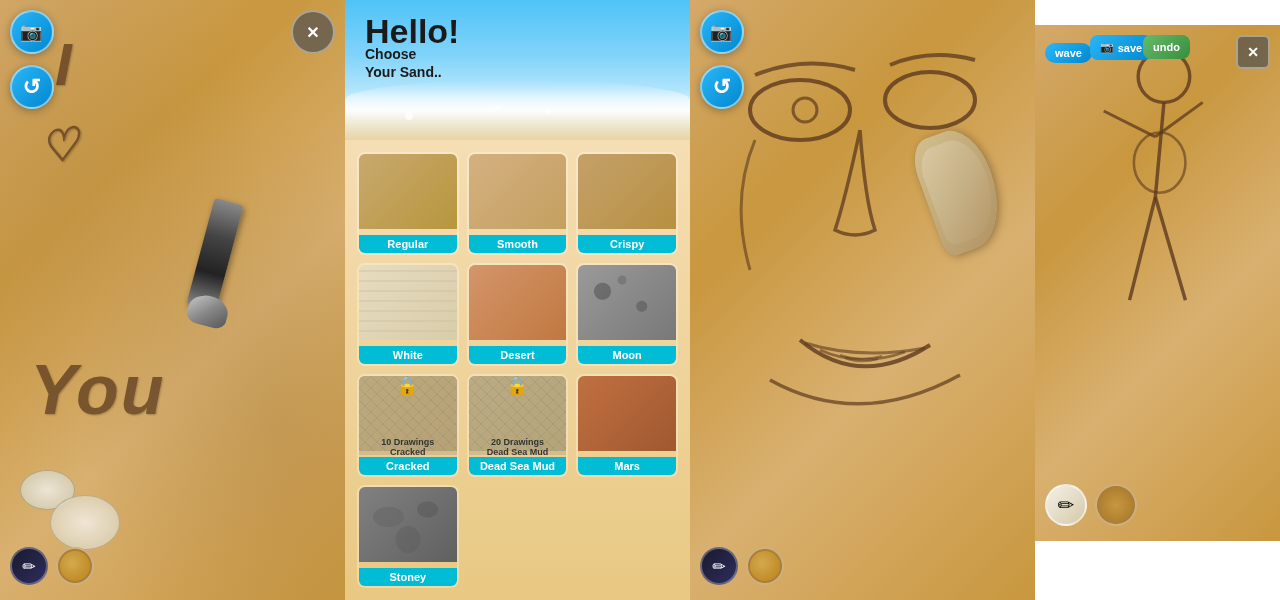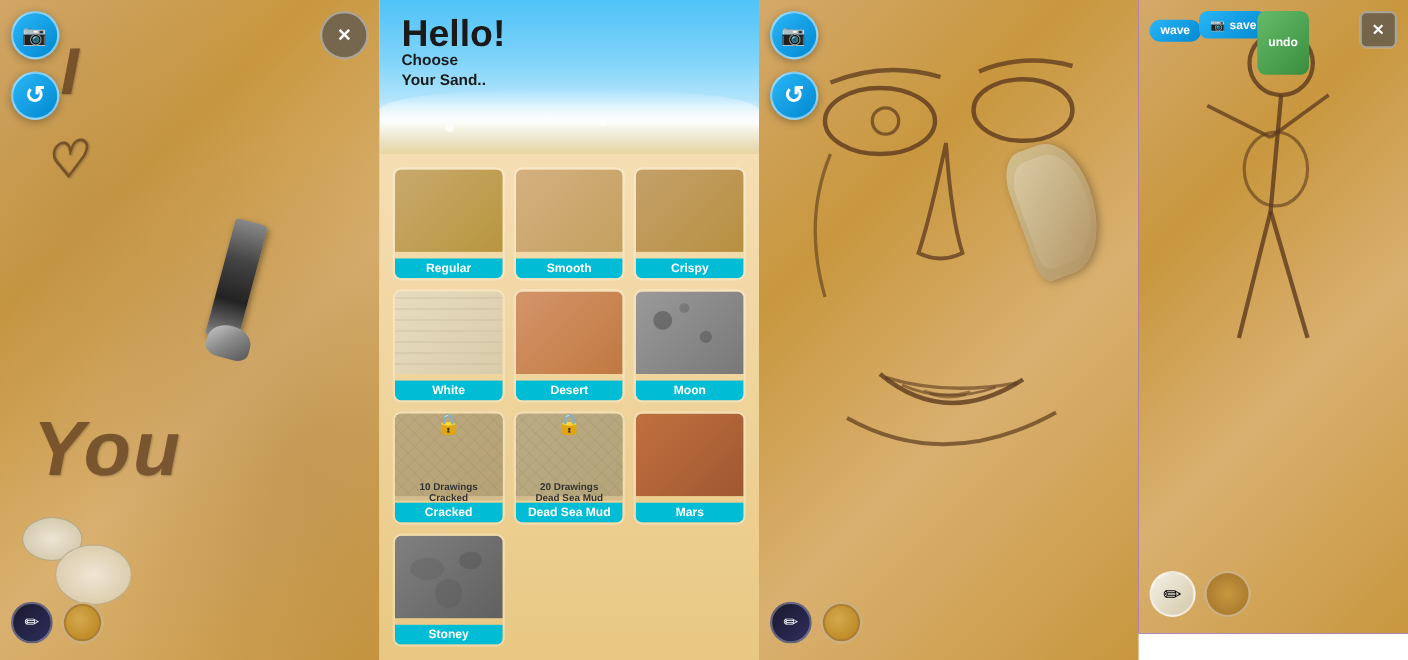--- a/index.html
+++ b/index.html
@@ -28,23 +28,24 @@
       flex-shrink: 0;
     }
     .panel-3 {
       width: 345px;
       height: 600px;
       background: #c9a96e;
       flex-shrink: 0;
     }
     .panel-4 {
       width: 245px;
-      height: 576px;
-      background: #6d28d9;
+      height: 516px;
+      background: #4d7c0f;
       flex-shrink: 0;
+      margin-top: 25px;
     }
 
     
     .sand-bg {
       position: absolute;
       inset: 0;
       background:
         radial-gradient(ellipse at 20% 30%, rgba(180,140,80,0.3) 0%, transparent 50%),
         radial-gradient(ellipse at 80% 70%, rgba(160,120,60,0.3) 0%, transparent 50%),
         linear-gradient(135deg, #d4a96a 0%, #c8973e 30%, #d9b070 60%, #c8973e 100%);
@@ -304,39 +305,39 @@
       color: white;
       font-weight: bold;
     }
 
     .undo-btn {
       position: absolute;
       top: 10px;
       left: 108px;
       background: linear-gradient(135deg, #66bb6a, #388e3c);
       border-radius: 8px;
-      padding: 23px 10px;
+      padding: 6px 10px;
       display: flex;
       align-items: center;
       gap: 4px;
       cursor: pointer;
       font-size: 11px;
       color: white;
       font-weight: bold;
     }
   </style>
 </head>
 <body>
 
 <div class="panel panel-1">
   <div class="sand-bg"></div>
 
   <div class="drawing-text" style="font-size:60px; top:30px; left:55px; font-style:italic; opacity:0.75;">I</div>
   <div class="drawing-text" style="font-size:44px; top:120px; left:40px; font-style:italic; opacity:0.75; transform:rotate(-10deg);">♡</div>
-  <div class="drawing-text" style="font-size:70px; top:368px; left:30px; font-style:italic; opacity:0.75;">You</div>
+  <div class="drawing-text" style="font-size:70px; top:350px; left:30px; font-style:italic; opacity:0.75;">You</div>
 
   <div style="position:absolute; bottom:90px; left:20px; width:55px; height:40px; background:radial-gradient(ellipse, #f0ebe0, #ccc5a8); border-radius:50%; border:1px solid #b0a888; opacity:0.9;"></div>
   <div style="position:absolute; bottom:50px; left:50px; width:70px; height:55px; background:radial-gradient(ellipse, #f5f0e8, #d4c9a8); border-radius:50%; border:1px solid #b8ad90; opacity:0.85;"></div>
 
   <div style="position:absolute; top:200px; left:200px; width:30px; height:110px; background:linear-gradient(180deg, #888,#444,#222,#888); border-radius:4px; transform:rotate(15deg); box-shadow:2px 2px 6px rgba(0,0,0,0.4);"></div>
   <div style="position:absolute; top:296px; left:188px; width:40px; height:30px; background:linear-gradient(135deg,#ccc,#888,#555); border-radius:50% 50% 30% 30%; transform:rotate(15deg);"></div>
 
   <div class="btn-circle btn-blue btn-camera">
     <span>📷</span>
   </div>

